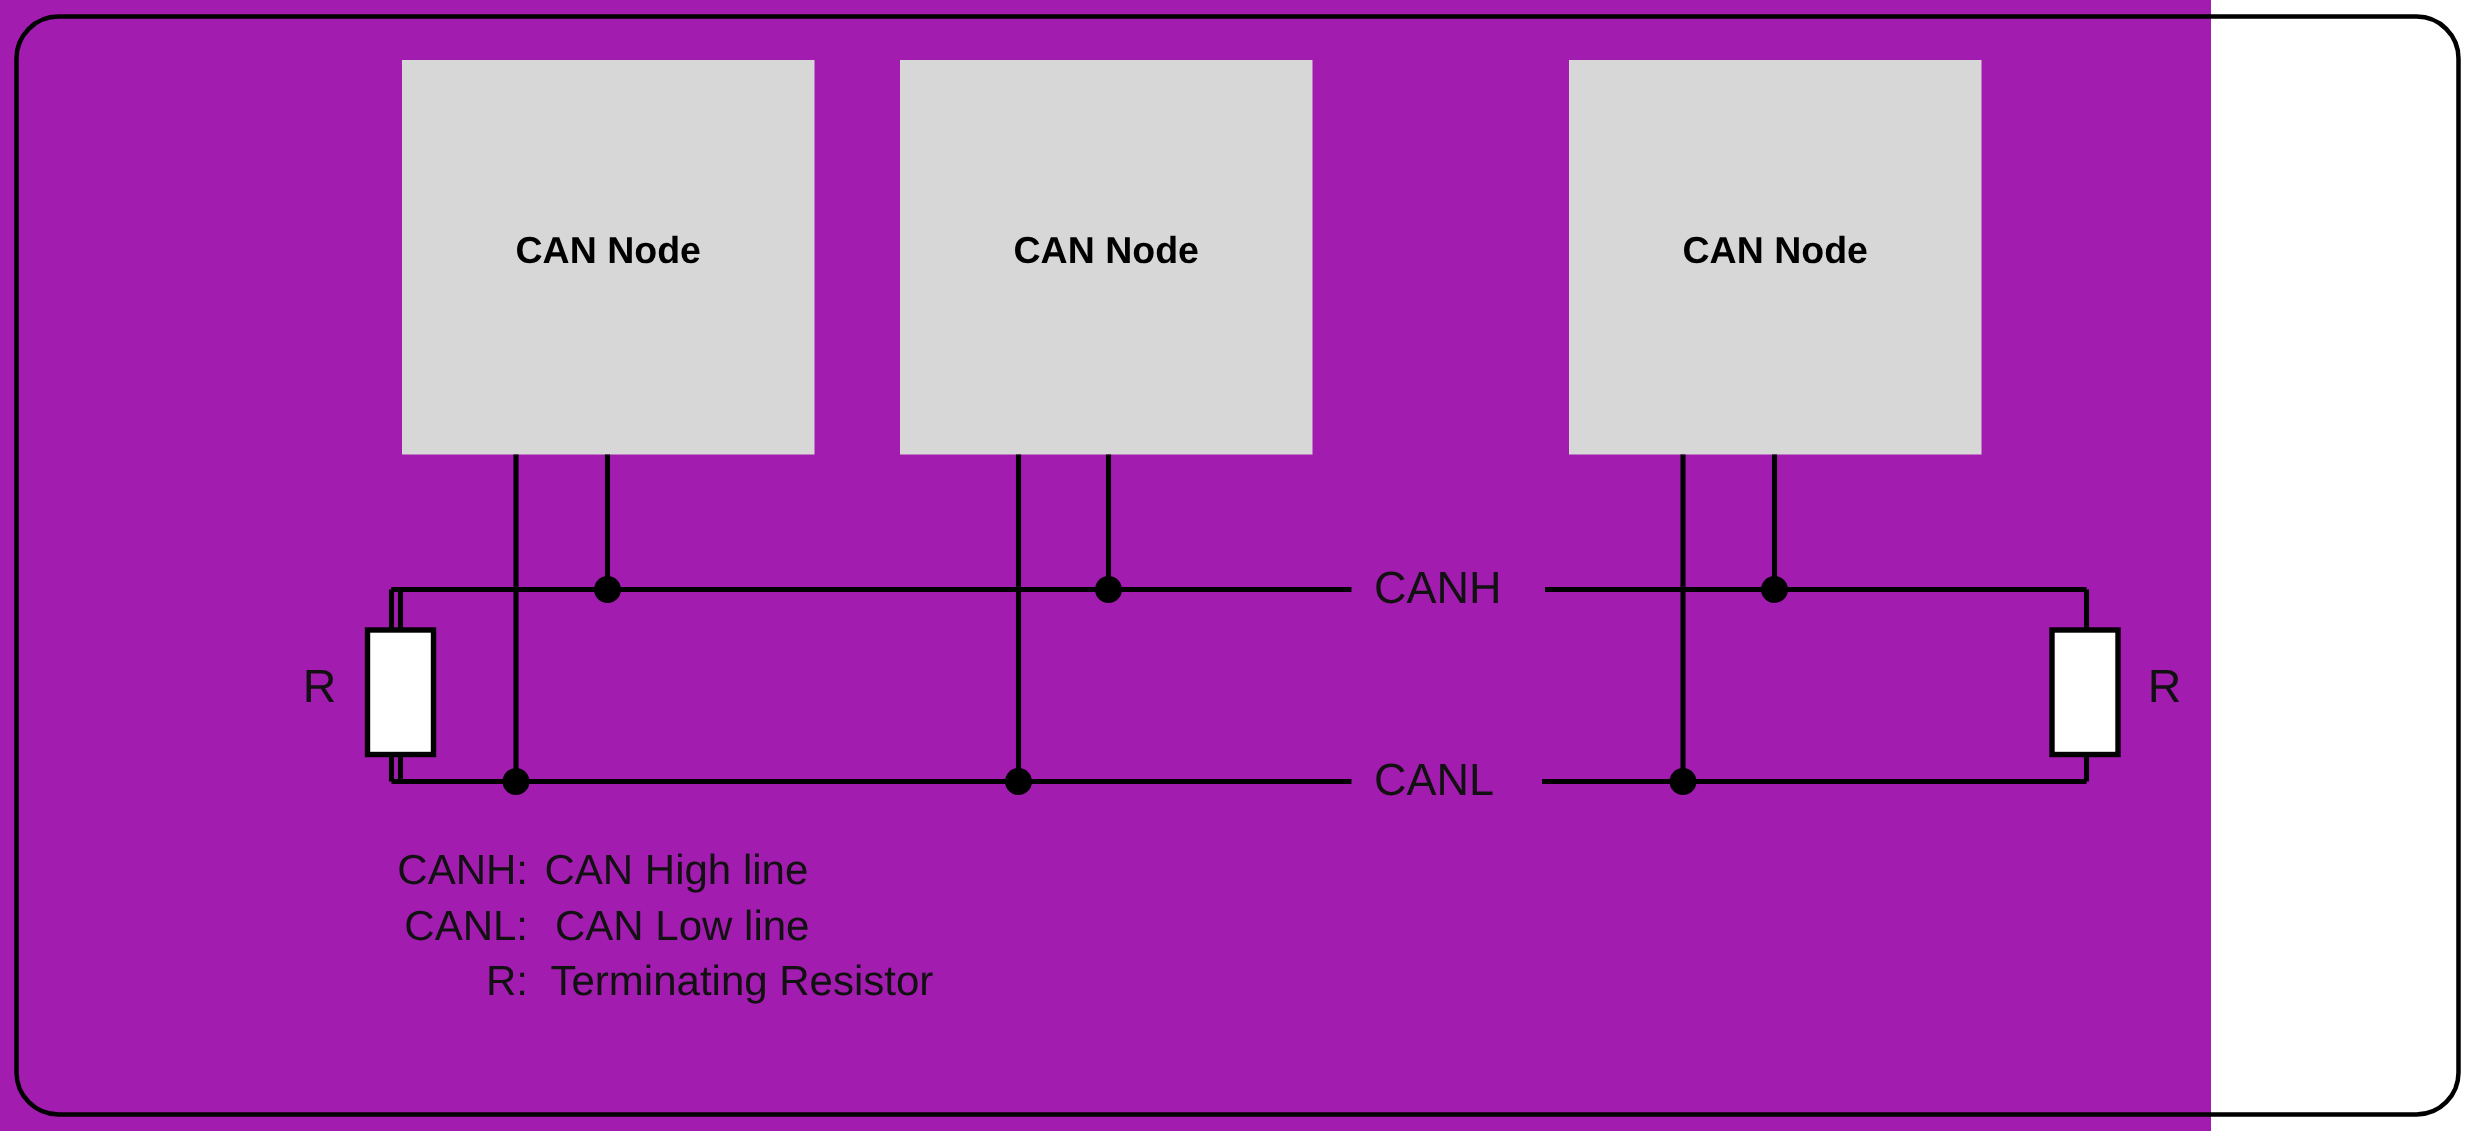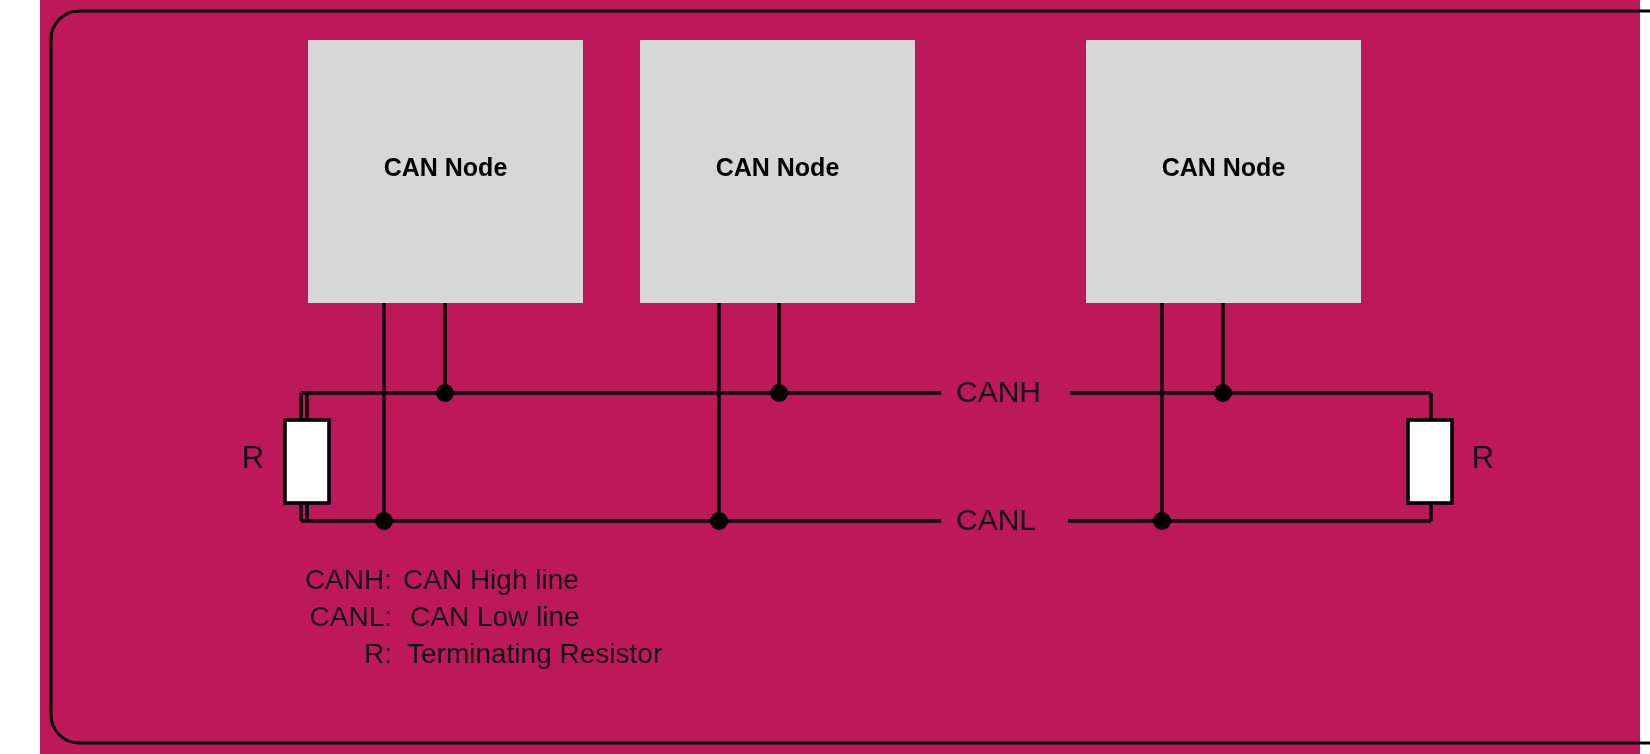--- a/index.html
+++ b/index.html
@@ -8,24 +8,23 @@
     background: #ffffff;
   }
   body {
     width: 1650px;
     height: 754px;
     font-family: "Liberation Sans", sans-serif;
     overflow: hidden;
   }
   #diagram-root {
     position: relative;
-    width: 1600px;
+    width: 1474px;
     height: 754px;
-    background: #be185d;
-    margin-left: 40px;
+    background: #a21caf;
   }
   svg#can-diagram {
     display: block;
     width: 1650px;
     height: 754px;
   }
   .node-box-rect {
     fill: #d7d7d7;
     stroke: none;
   }

